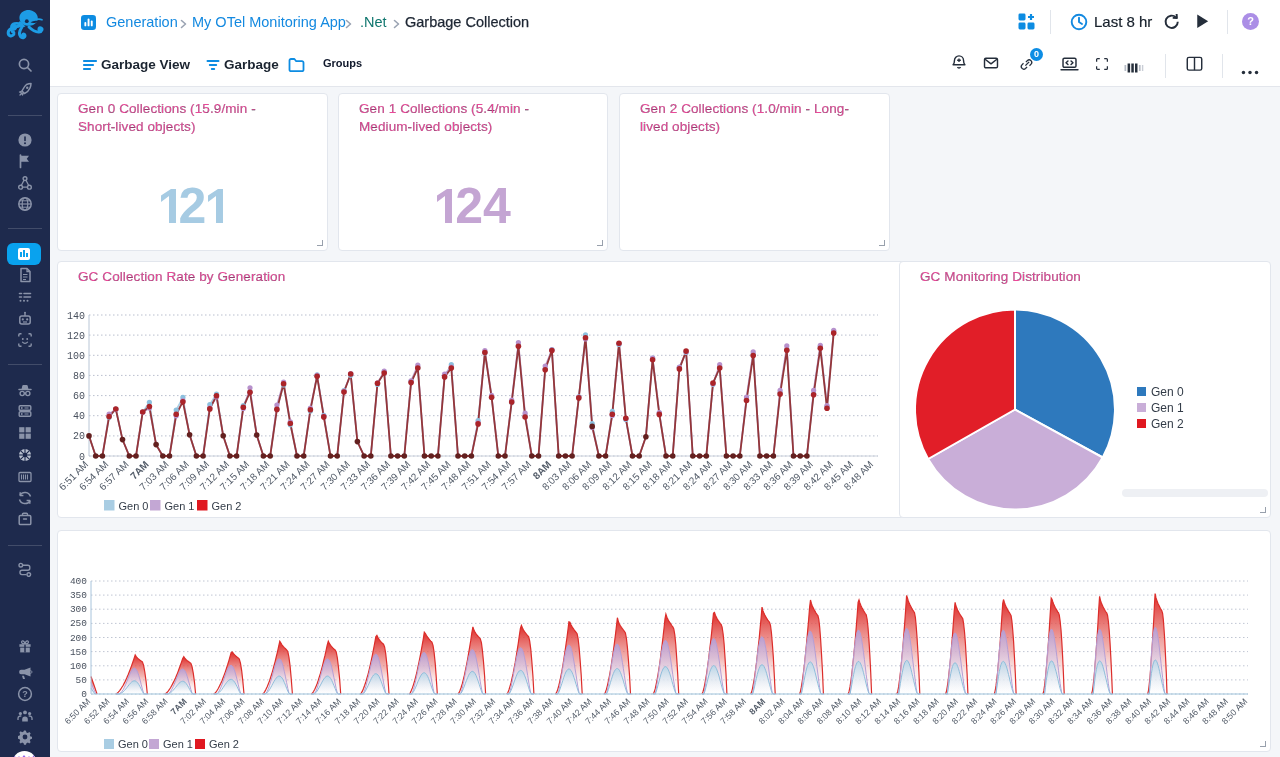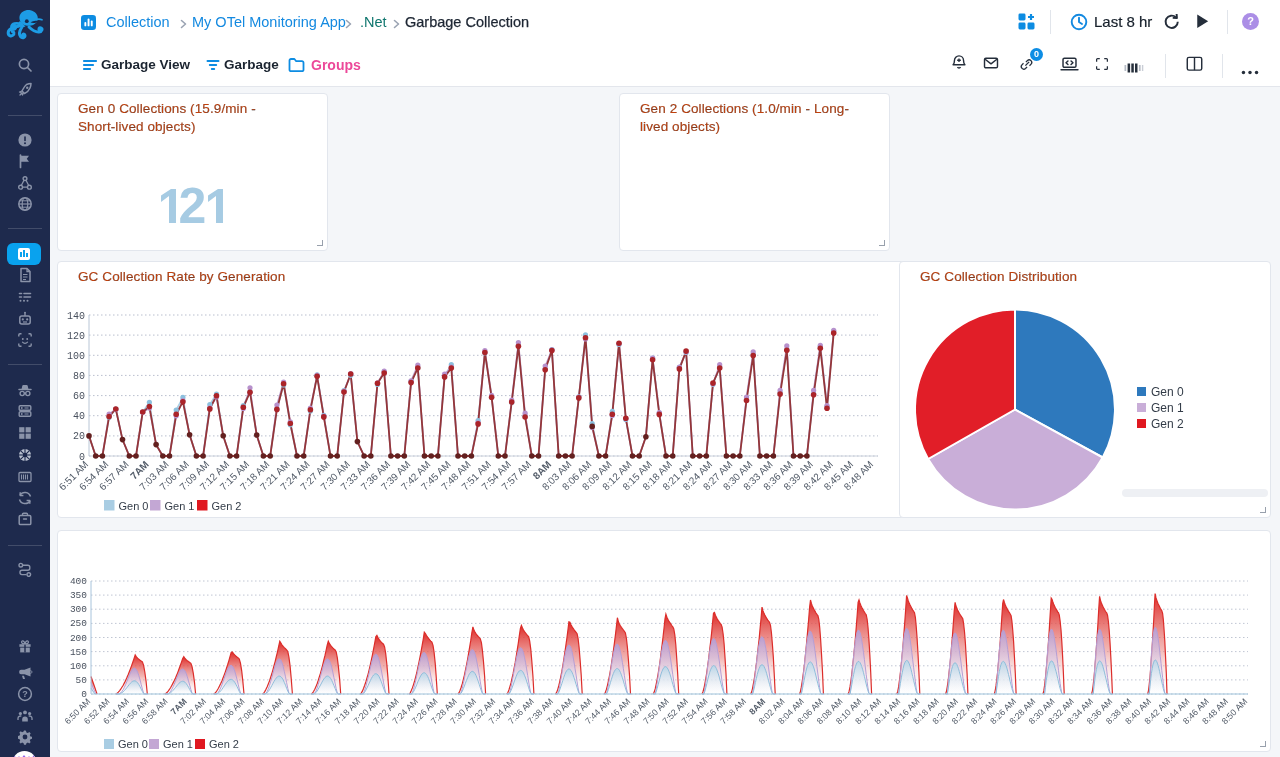--- a/index.html
+++ b/index.html
@@ -2,21 +2,21 @@
 <html><head><meta charset="utf-8">
 <style>
 * { margin:0; padding:0; box-sizing:border-box; }
 html,body { width:1280px; height:757px; overflow:hidden; font-family:"Liberation Sans", sans-serif; background:#f4f6f9; }
 #sidebar { position:absolute; left:0; top:0; width:50px; height:757px; background:#1e2a4d; z-index:5; }
 .sdiv { position:absolute; left:8px; width:34px; height:1px; background:rgba(255,255,255,0.16); }
 #bar1 { position:absolute; left:50px; top:0; width:1230px; height:44px; background:#fff; }
 #bar2 { position:absolute; left:50px; top:44px; width:1230px; height:43px; background:#fff; border-bottom:1px solid #e3e6ec; }
 #content { position:absolute; left:50px; top:88px; width:1230px; height:669px; background:#f4f6f9; }
 .card { position:absolute; background:#fff; border:1px solid #e2e6ed; border-radius:4px; }
-.ctitle { position:absolute; left:20px; top:6px; font-size:13.5px; color:#c2410c; font-weight:500; letter-spacing:0.1px; line-height:18px; -webkit-text-stroke:0.15px #2b3440; }
+.ctitle { position:absolute; left:20px; top:6px; font-size:13.5px; color:#ec4899; font-weight:500; letter-spacing:0.1px; line-height:18px; -webkit-text-stroke:0.15px #2b3440; }
 .bignum { position:absolute; left:0; width:100%; text-align:center; font-weight:700; }
 .d1 { width:0.40em; height:0.688em; }
 .corner { position:absolute; right:4px; bottom:4px; width:6px; height:6px; border-right:1.5px solid #98a0ac; border-bottom:1.5px solid #98a0ac; }
 .vdiv { width:1px; height:24px; background:#e1e5eb; }
 </style></head>
 <body>
 
 <div id="sidebar">
   <div style="position:absolute;left:5px;top:8px"><svg width="40" height="34" viewBox="0 0 40 34" style="">
 <g fill="none" stroke="#1d9ce5" stroke-linecap="round">
@@ -175,21 +175,21 @@
       </svg></div>
 </div>
 
 <div id="bar1">
   <div style="position:absolute;left:31px;top:15px"><svg width="15" height="15" viewBox="0 0 15 15" style="">
         <rect width="15" height="15" rx="3.2" fill="#0d8ce2"></rect>
         <rect x="3.4" y="7" width="1.9" height="4.3" rx="0.9" fill="#fff"></rect>
         <rect x="6.6" y="3.6" width="1.9" height="7.7" rx="0.9" fill="#fff"></rect>
         <rect x="9.8" y="5.6" width="1.9" height="5.7" rx="0.9" fill="#fff"></rect>
       </svg></div>
-  <div style="position:absolute;left:56px;top:14px;font-size:14.5px;color:#1389e0">Collection</div>
+  <div style="position:absolute;left:56px;top:14px;font-size:14.5px;color:#1389e0">Generation</div>
   <div style="position:absolute;left:127px;top:16px"><svg width="12" height="12" viewBox="0 0 12 12" style="">
         <path d="M4.5 2.5l4 3.5-4 3.5" fill="none" stroke="#9aa3b2" stroke-width="1.6" stroke-linecap="round" stroke-linejoin="round"></path>
       </svg></div>
   <div style="position:absolute;left:142px;top:14px;font-size:14.5px;color:#1389e0">My OTel Monitoring App</div>
   <div style="position:absolute;left:292px;top:16px"><svg width="12" height="12" viewBox="0 0 12 12" style="">
         <path d="M4.5 2.5l4 3.5-4 3.5" fill="none" stroke="#9aa3b2" stroke-width="1.6" stroke-linecap="round" stroke-linejoin="round"></path>
       </svg></div>
   <div style="position:absolute;left:310px;top:14px;font-size:14.5px;color:#0f766e">.Net</div>
   <div style="position:absolute;left:340px;top:16px"><svg width="12" height="12" viewBox="0 0 12 12" style="">
         <path d="M4.5 2.5l4 3.5-4 3.5" fill="none" stroke="#9aa3b2" stroke-width="1.6" stroke-linecap="round" stroke-linejoin="round"></path>
@@ -227,21 +227,21 @@
         <path d="M2 4h12M2 8h9M2 12h6" stroke="#0d8ce2" stroke-width="2.2" stroke-linecap="round"></path>
       </svg></div>
   <div style="position:absolute;left:51px;top:13px;font-size:13.5px;color:#1b2430;font-weight:700">Garbage View</div>
   <div style="position:absolute;left:155px;top:13px"><svg width="16" height="16" viewBox="0 0 16 16" style="">
         <path d="M2.5 4h11M4.8 8h6.4M6.8 12h2.4" stroke="#0d8ce2" stroke-width="2" stroke-linecap="round"></path>
       </svg></div>
   <div style="position:absolute;left:174px;top:13px;font-size:13.5px;color:#1b2430;font-weight:700">Garbage</div>
   <div style="position:absolute;left:238px;top:13px"><svg width="17" height="16" viewBox="0 0 17 16" style="">
         <path d="M1.5 3.5a1.5 1.5 0 011.5-1.5h3.4l1.8 2.2h5.8a1.5 1.5 0 011.5 1.5v7a1.5 1.5 0 01-1.5 1.5H3a1.5 1.5 0 01-1.5-1.5z" fill="none" stroke="#0d8ce2" stroke-width="1.8" stroke-linejoin="round"></path>
       </svg></div>
-  <div style="position:absolute;left:261px;top:13px;font-size:14px;color:#ec4899;font-weight:700">Groups</div>
+  <div style="position:absolute;left:273px;top:13px;font-size:11px;color:#0f172a;font-weight:700">Groups</div>
 
   <div style="position:absolute;left:901px;top:10px"><svg width="16" height="16" viewBox="0 0 19 19" style="">
         <path d="M9.5 2.2a5.4 5.4 0 015.4 5.4c0 3.2.8 4.3 1.6 5.2H2.5c.8-.9 1.6-2 1.6-5.2A5.4 5.4 0 019.5 2.2z" stroke="#252e3b" stroke-width="1.7" fill="none" stroke-linejoin="round"></path>
         <path d="M9.5 5.2v4.4M7.3 7.4h4.4" stroke="#252e3b" stroke-width="1.6"></path>
         <path d="M7.8 15.4a1.8 1.8 0 003.4 0" stroke="#252e3b" stroke-width="1.7" fill="none"></path>
       </svg></div>
   <div style="position:absolute;left:933px;top:11px"><svg width="16" height="16" viewBox="0 0 19 19" style="">
         <rect x="1.8" y="3.8" width="15.4" height="11.4" rx="1.6" stroke="#252e3b" stroke-width="1.7" fill="none"></rect>
         <path d="M2.5 5l7 5.5 7-5.5" stroke="#252e3b" stroke-width="1.7" fill="none" stroke-linejoin="round"></path>
       </svg></div>
@@ -284,20 +284,27 @@
 
 <div id="content">
 
   <div class="card" style="left:7px;top:5px;width:271px;height:158px">
     <div class="ctitle">Gen 0 Collections (15.9/min -<br>Short-lived objects)</div>
     <div class="bignum" style="top:83px;font-size:50px;color:#a6cbe3"><svg class="d1" viewBox="0 0 40 69">
           <path d="M4 26 L4 13 L24 0 L34 0 L34 69 L20 69 L20 14 Z" fill="currentColor"></path>
         </svg>2<svg class="d1" viewBox="0 0 40 69">
           <path d="M4 26 L4 13 L24 0 L34 0 L34 69 L20 69 L20 14 Z" fill="currentColor"></path>
         </svg></div>
+    <div class="corner"></div>
+  </div>
+  <div class="card" style="left:288px;top:5px;width:270px;height:158px">
+    <div class="ctitle">Gen 1 Collections (5.4/min -<br>Medium-lived objects)</div>
+    <div class="bignum" style="top:83px;font-size:50px;color:#c4a5d3"><svg class="d1" viewBox="0 0 40 69">
+          <path d="M4 26 L4 13 L24 0 L34 0 L34 69 L20 69 L20 14 Z" fill="currentColor"></path>
+        </svg>24</div>
     <div class="corner"></div>
   </div>
   <div class="card" style="left:569px;top:5px;width:271px;height:158px">
     <div class="ctitle">Gen 2 Collections (1.0/min - Long-<br>lived objects)</div>
     <div class="corner"></div>
   </div>
 
   <div class="card" style="left:7px;top:173px;width:972px;height:257px">
     <div class="ctitle">GC Collection Rate by Generation</div>
     <svg width="832" height="257" viewBox="0 0 832 257" style="position:absolute;left:0;top:0">
@@ -581,21 +588,21 @@
 <rect x="46" y="238" width="10.5" height="10.5" fill="#a9cde3"></rect>
 <text x="60.5" y="247.5" font-size="11" fill="#333c48" font-family="Liberation Sans, sans-serif">Gen 0</text>
 <rect x="92" y="238" width="10.5" height="10.5" fill="#c3a7d4"></rect>
 <text x="106.5" y="247.5" font-size="11" fill="#333c48" font-family="Liberation Sans, sans-serif">Gen 1</text>
 <rect x="139" y="238" width="10.5" height="10.5" fill="#e01820"></rect>
 <text x="153.5" y="247.5" font-size="11" fill="#333c48" font-family="Liberation Sans, sans-serif">Gen 2</text>
 </svg>
     <div class="corner"></div>
   </div>
   <div class="card" style="left:849px;top:173px;width:372px;height:257px">
-    <div class="ctitle">GC Collection Distribution</div>
+    <div class="ctitle">GC Monitoring Distribution</div>
     <svg width="372" height="257" viewBox="0 0 372 257" style="position:absolute;left:0;top:0">
 <path d="M115.0,147.5 L115.0,47.5 A100.0,100.0 0 0 1 202.7,195.5 Z" fill="#2e79bd" stroke="#ffffff" stroke-width="2"></path>
 <path d="M115.0,147.5 L202.7,195.5 A100.0,100.0 0 0 1 28.1,197.0 Z" fill="#c9aed8" stroke="#ffffff" stroke-width="2"></path>
 <path d="M115.0,147.5 L28.1,197.0 A100.0,100.0 0 0 1 115.0,47.5 Z" fill="#e11e28" stroke="#ffffff" stroke-width="2"></path>
 <rect x="237" y="125" width="9" height="9" fill="#2e79bd"></rect>
 <text x="251" y="133.5" font-size="12" fill="#333c48" font-family="Liberation Sans, sans-serif">Gen 0</text>
 <rect x="237" y="141" width="9" height="9" fill="#c9aed8"></rect>
 <text x="251" y="149.5" font-size="12" fill="#333c48" font-family="Liberation Sans, sans-serif">Gen 1</text>
 <rect x="237" y="157" width="9" height="9" fill="#e01820"></rect>
 <text x="251" y="165.5" font-size="12" fill="#333c48" font-family="Liberation Sans, sans-serif">Gen 2</text>

